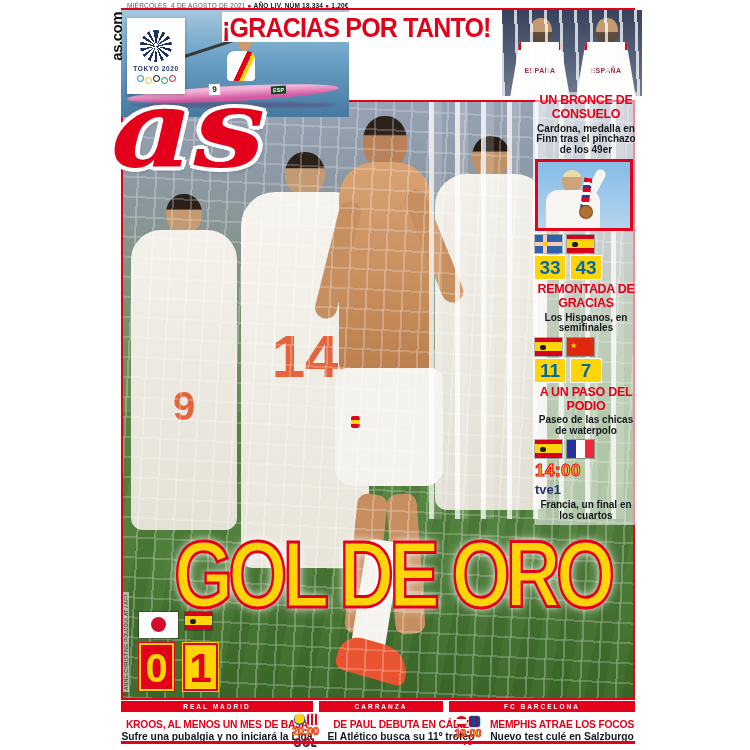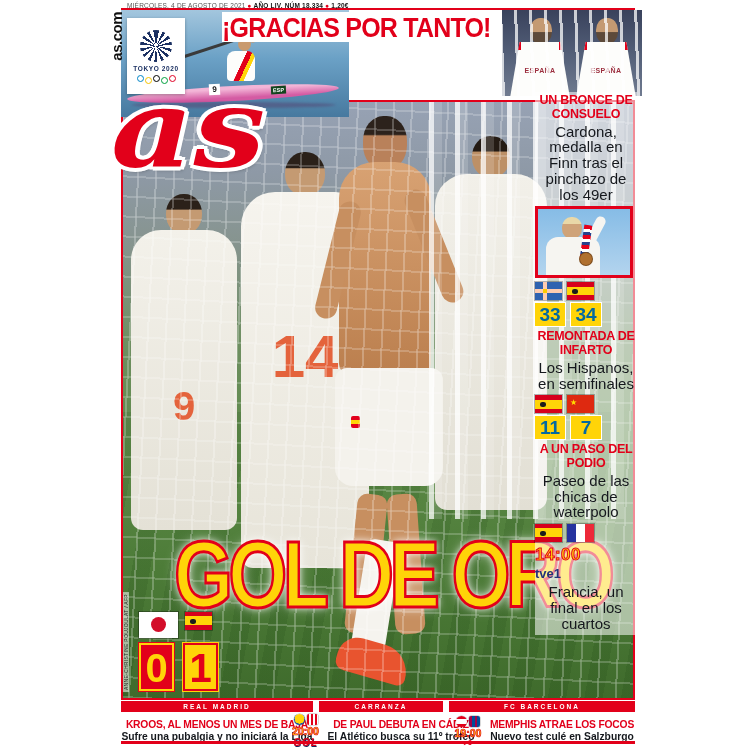--- a/index.html
+++ b/index.html
@@ -101,21 +101,21 @@
   .score-home{background:#e2001a;color:#ffd408;border:2px solid #ffd408;box-shadow:0 0 0 1px #e2001a}
   .score-away{background:#ffd408;color:#e2001a;border:2px solid #e2001a;box-shadow:0 0 0 1px #ffd408}
   .deck{position:absolute;left:118px;top:514px;width:392px;z-index:6;text-align:center;font-size:14px;line-height:1.38;font-weight:900;color:#ffd408;letter-spacing:-.2px;
     text-shadow:1px 1px 0 #4a2c00,-1px 1px 0 #4a2c00,0 0 4px rgba(0,0,0,.45)}
   .deck .seg-dot{color:#e2001a;text-shadow:0 0 3px rgba(255,255,255,.6)}
   .credit{position:absolute;left:0;bottom:6px;writing-mode:vertical-rl;transform:rotate(180deg);font-size:5px;color:#222;background:rgba(255,255,255,.55);padding:2px 0;z-index:6;letter-spacing:.3px}
 
   
   .sidebar{position:absolute;left:422px;top:92px;width:102px;z-index:9;display:flex;flex-direction:column;align-items:flex-start;gap:4px;background:rgba(255,255,255,.55);padding:2px 0 4px;text-align:center}
   .sb-title{color:#e2001a;font-size:12.5px;font-weight:900;line-height:1.02;letter-spacing:-.3px;transform:scaleY(1.05)}
-  .sb-sub{color:#15181d;font-size:15px;font-weight:400;line-height:1.05}
+  .sb-sub{color:#15181d;font-size:10px;font-weight:700;line-height:1.05}
   .medal-photo{width:98px;height:72px;border:3px solid #e2001a;background:linear-gradient(180deg,#86bce6 0%,#b3d4ee 100%);position:relative;overflow:hidden}
   .medal-head{position:absolute;left:24px;top:8px;width:20px;height:22px;border-radius:46%;background:linear-gradient(180deg,#e9d8a8 30%,#cfa379 34%)}
   .medal-shirt{position:absolute;left:8px;top:28px;width:54px;height:44px;background:#f6f5f1;border-radius:12px 12px 0 0}
   .medal-arm{position:absolute;left:52px;top:6px;width:10px;height:34px;background:#f6f5f1;border-radius:5px;transform:rotate(28deg)}
   .medal-ribbon{position:absolute;left:44px;top:16px;width:8px;height:34px;background:repeating-linear-gradient(180deg,#e2001a 0 4px,#fff 4px 7px,#27408b 7px 10px);transform:rotate(8deg)}
   .medal-disc{position:absolute;left:42px;top:44px;width:12px;height:12px;border-radius:50%;background:#b0702f;box-shadow:0 0 0 1px #7d4c1c}
   .flags-row{display:flex;gap:5px}
   .flag{width:27px;height:18px;position:relative;box-shadow:0 0 0 1px rgba(0,0,0,.28)}
   .flag-se{background:linear-gradient(90deg,#2f63b0 0 8px,#fecc00 8px 12px,#2f63b0 12px),linear-gradient(180deg,#2f63b0 0 7px,#fecc00 7px 11px,#2f63b0 11px);background-blend-mode:lighten}
   .flag-es{background:linear-gradient(180deg,#d6001c 0 25%,#ffd408 25% 75%,#d6001c 75%)}
@@ -269,23 +269,23 @@
         <div class="medal-ribbon"></div>
         <div class="medal-disc"></div>
       </div>
 
       <div class="flags-row">
         <div class="flag flag-se"></div>
         <div class="flag flag-es"></div>
       </div>
       <div class="sb-scores">
         <div class="sb-score">33</div>
-        <div class="sb-score">34</div>
-      </div>
-      <div class="sb-title">REMONTADA DE INFARTO</div>
+        <div class="sb-score">43</div>
+      </div>
+      <div class="sb-title">REMONTADA DE GRACIAS</div>
       <div class="sb-sub">Los Hispanos, en semifinales</div>
 
       <div class="flags-row">
         <div class="flag flag-es"></div>
         <div class="flag flag-cn"></div>
       </div>
       <div class="sb-scores">
         <div class="sb-score">11</div>
         <div class="sb-score">7</div>
       </div>

